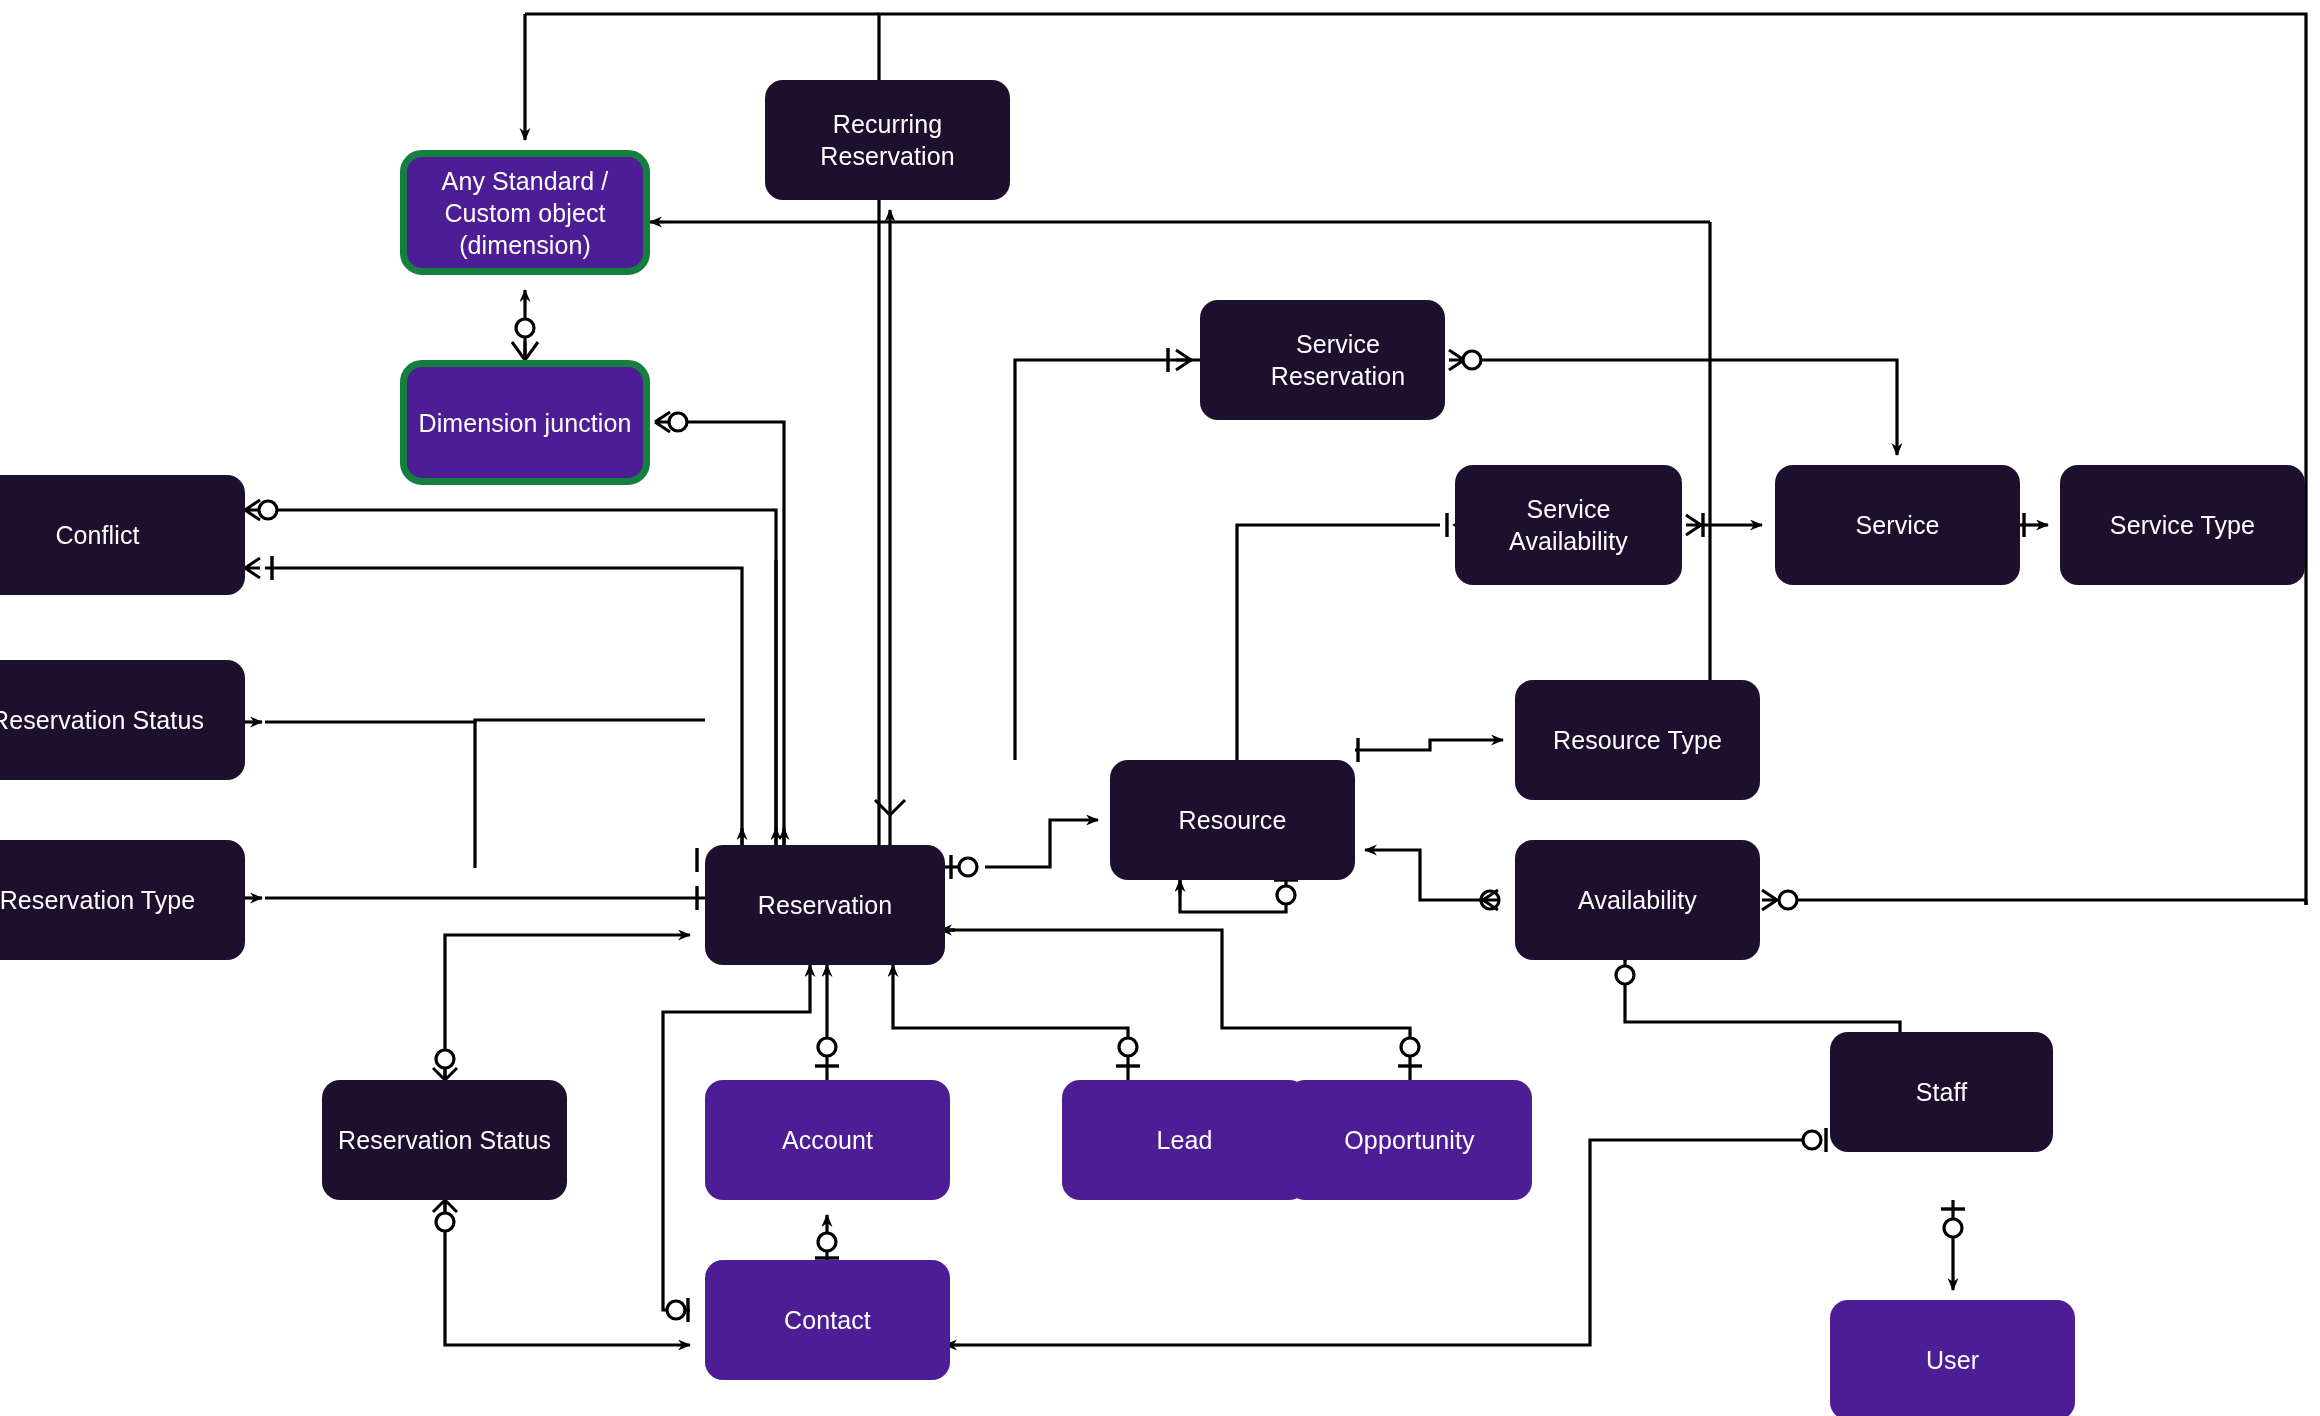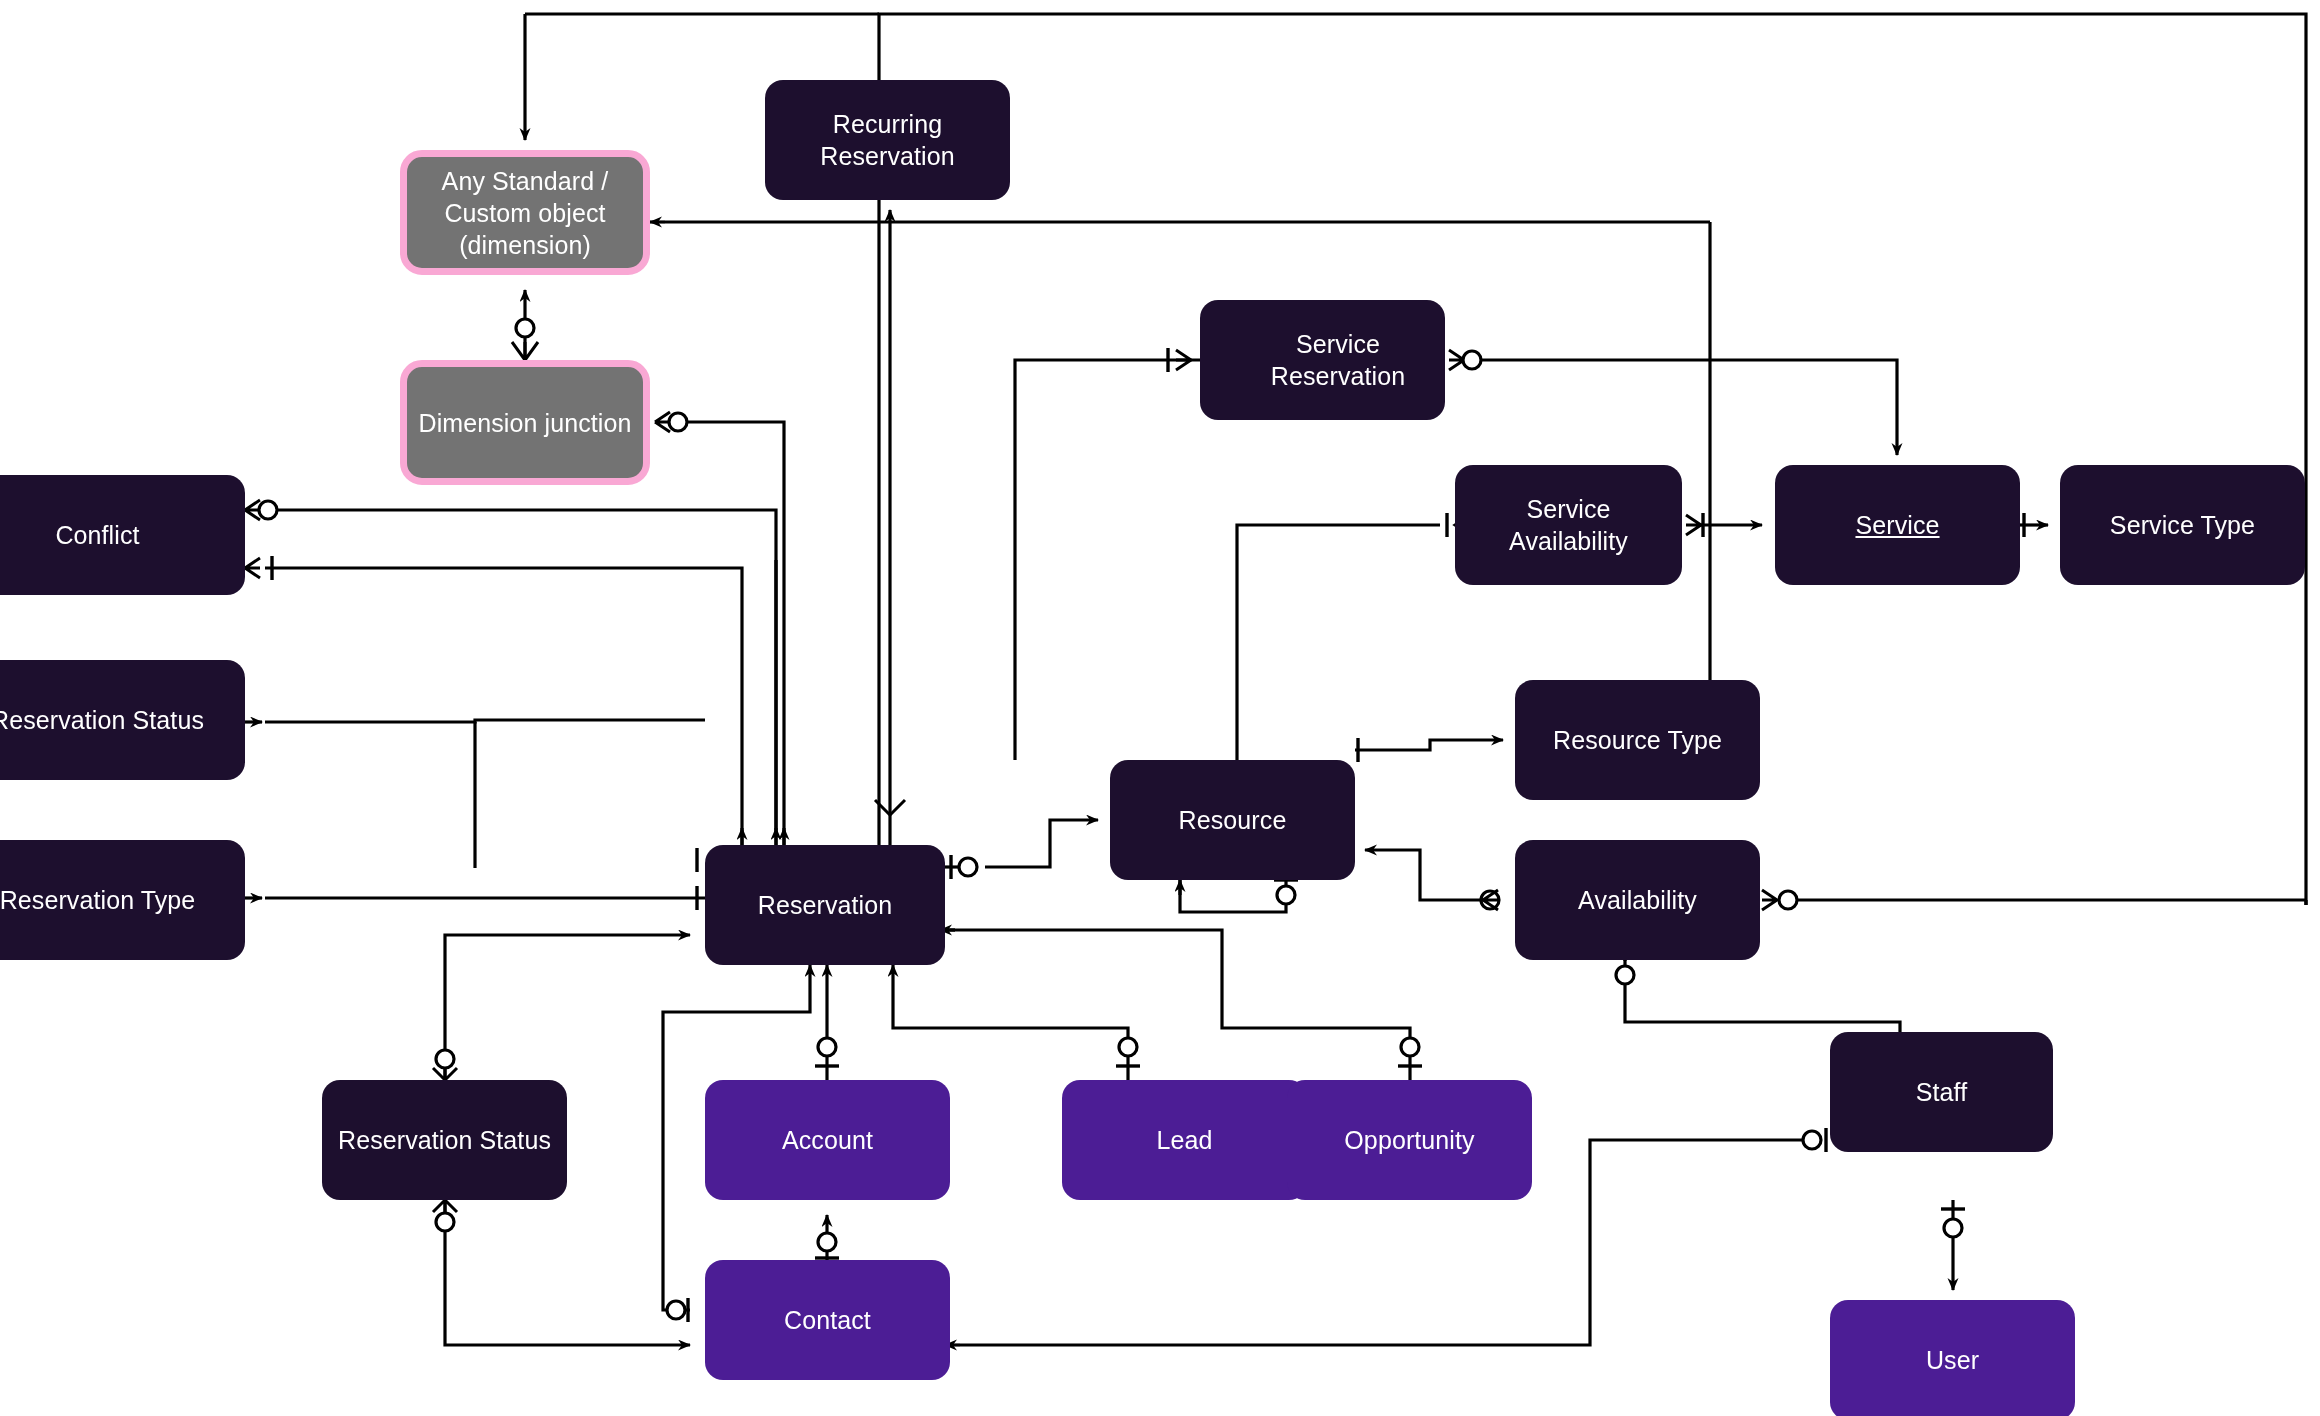--- a/index.html
+++ b/index.html
@@ -16,22 +16,22 @@
     color:#ffffff;
     font-size:25px;
     line-height:1.28;
     letter-spacing:.1px;
     padding:4px 10px;
     z-index:5;
   }
   .node.dark{background:#1d0f2e;}
   .node.blue{background:#4c1d95;}
   .node.hl{
-    background:#737373;
-    border:7px solid #f9a8d4;
+    background:#4c1d95;
+    border:7px solid #15803d;
     border-radius:22px;
   }
   .node .lbl{display:block;white-space:pre-line;}
 </style>
 </head>
 <body>
 
 <div id="canvas">
 
   <svg id="wires" viewBox="0 0 2320 1416" xmlns="http://www.w3.org/2000/svg">
@@ -195,21 +195,21 @@
   </div>
 
   <div class="node dark" style="left:-50px;top:475px;width:295px;height:120px;">
     <span class="lbl">Conflict</span>
   </div>
 
   <div class="node dark" style="left:1455px;top:465px;width:227px;height:120px;">
     <span class="lbl">Service Availability</span>
   </div>
 
-  <div class="node dark" style="left:1775px;top:465px;width:245px;height:120px;text-decoration:underline;">
+  <div class="node dark" style="left:1775px;top:465px;width:245px;height:120px;">
     <span class="lbl">Service</span>
   </div>
 
   <div class="node dark" style="left:2060px;top:465px;width:245px;height:120px;">
     <span class="lbl">Service Type</span>
   </div>
 
   <div class="node dark" style="left:-50px;top:660px;width:295px;height:120px;">
     <span class="lbl">Reservation Status</span>
   </div>

